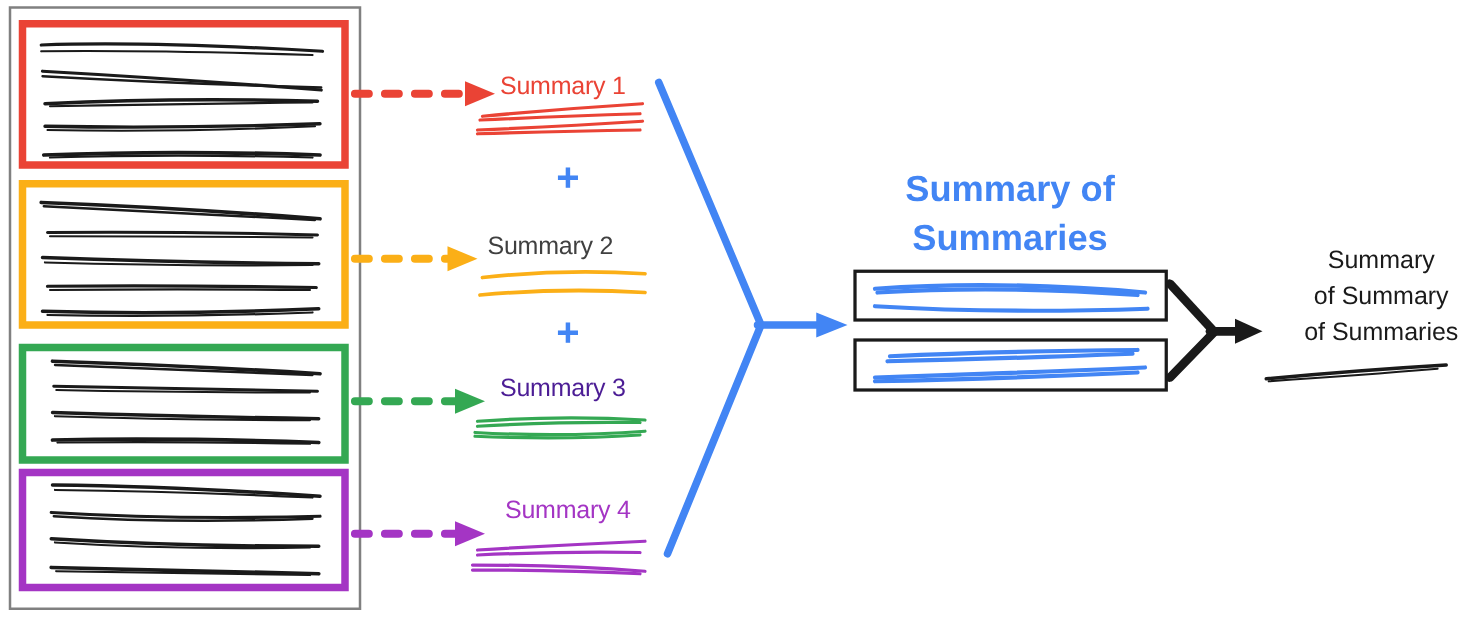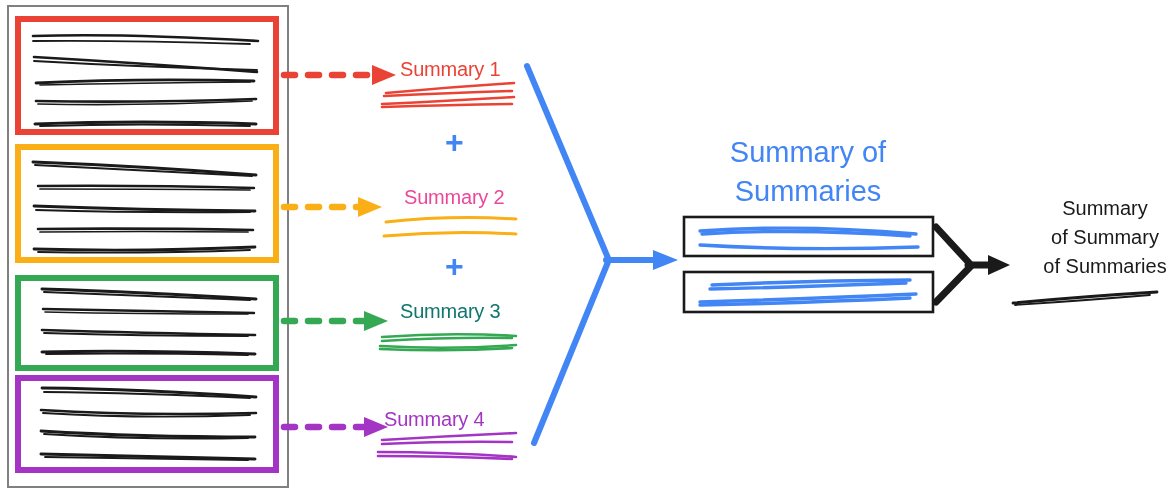--- a/index.html
+++ b/index.html
@@ -1,21 +1,21 @@
 <!DOCTYPE html>
 <html><head>
 <meta charset="utf-8">
 <style>
   html,body{margin:0;padding:0;background:#ffffff;}
   body{width:1170px;height:495px;font-family:"Liberation Sans",sans-serif;overflow:hidden;}
   #stage{position:relative;width:1170px;height:412px;background:#fff;}
   #canvas{position:absolute;left:0;top:0;width:1170px;height:495px;}
   .lbl{position:absolute;white-space:pre;font-family:"Liberation Sans",sans-serif;}
   .sum-label{font-size:20px;font-weight:400;letter-spacing:-0.2px;}
-  .sos-title{font-size:29px;font-weight:400;color:#4285f4;text-align:center;line-height:39px;width:260px;}
+  .sos-title{font-size:29px;font-weight:700;color:#4285f4;text-align:center;line-height:39px;width:260px;}
   .final-label{font-size:20px;font-weight:400;color:#1a1a1a;text-align:center;line-height:29px;width:200px;}
 </style>
 </head>
 <body>
 
 <div id="stage">
 
   <svg id="canvas" viewBox="0 0 1170 495" xmlns="http://www.w3.org/2000/svg">
 
     <rect x="8" y="6" width="280" height="481" fill="none" stroke="#808080" stroke-width="2"></rect>
@@ -142,25 +142,25 @@
     </g>
 
     <g stroke="#1a1a1a" fill="none" stroke-linecap="round">
       <path d="M1013 303 Q1090 296 1157 292" stroke-width="2.8"></path>
       <path d="M1015 305 Q1090 300 1150 295" stroke-width="1.8"></path>
     </g>
   </svg>
 
   <div class="lbl sum-label" style="left:400px;top:58px;color:#ea4335;">Summary 1</div>
 
-  <div class="lbl sum-label" style="left:404px;top:186px;color:#ec4899;">Summary 2</div>
+  <div class="lbl sum-label" style="left:390px;top:186px;color:#404040;">Summary 2</div>
 
-  <div class="lbl sum-label" style="left:400px;top:300px;color:#0f766e;">Summary 3</div>
+  <div class="lbl sum-label" style="left:400px;top:300px;color:#4c1d95;">Summary 3</div>
 
-  <div class="lbl sum-label" style="left:384px;top:397px;color:#a435c4;margin-top:11px;">Summary 4</div>
+  <div class="lbl sum-label" style="left:404px;top:397px;color:#a435c4;">Summary 4</div>
 
   <div class="lbl" style="left:445px;top:124px;color:#4285f4;font-size:32px;font-weight:700;">+</div>
 
   <div class="lbl" style="left:445px;top:248px;color:#4285f4;font-size:32px;font-weight:700;">+</div>
 
   <div class="lbl sos-title" style="left:678px;top:133px;">Summary of</div>
 
   <div class="lbl sos-title" style="left:678px;top:172px;text-align:center;">Summaries</div>
 
   <div class="lbl final-label" style="left:1005px;top:194px;">Summary</div>

